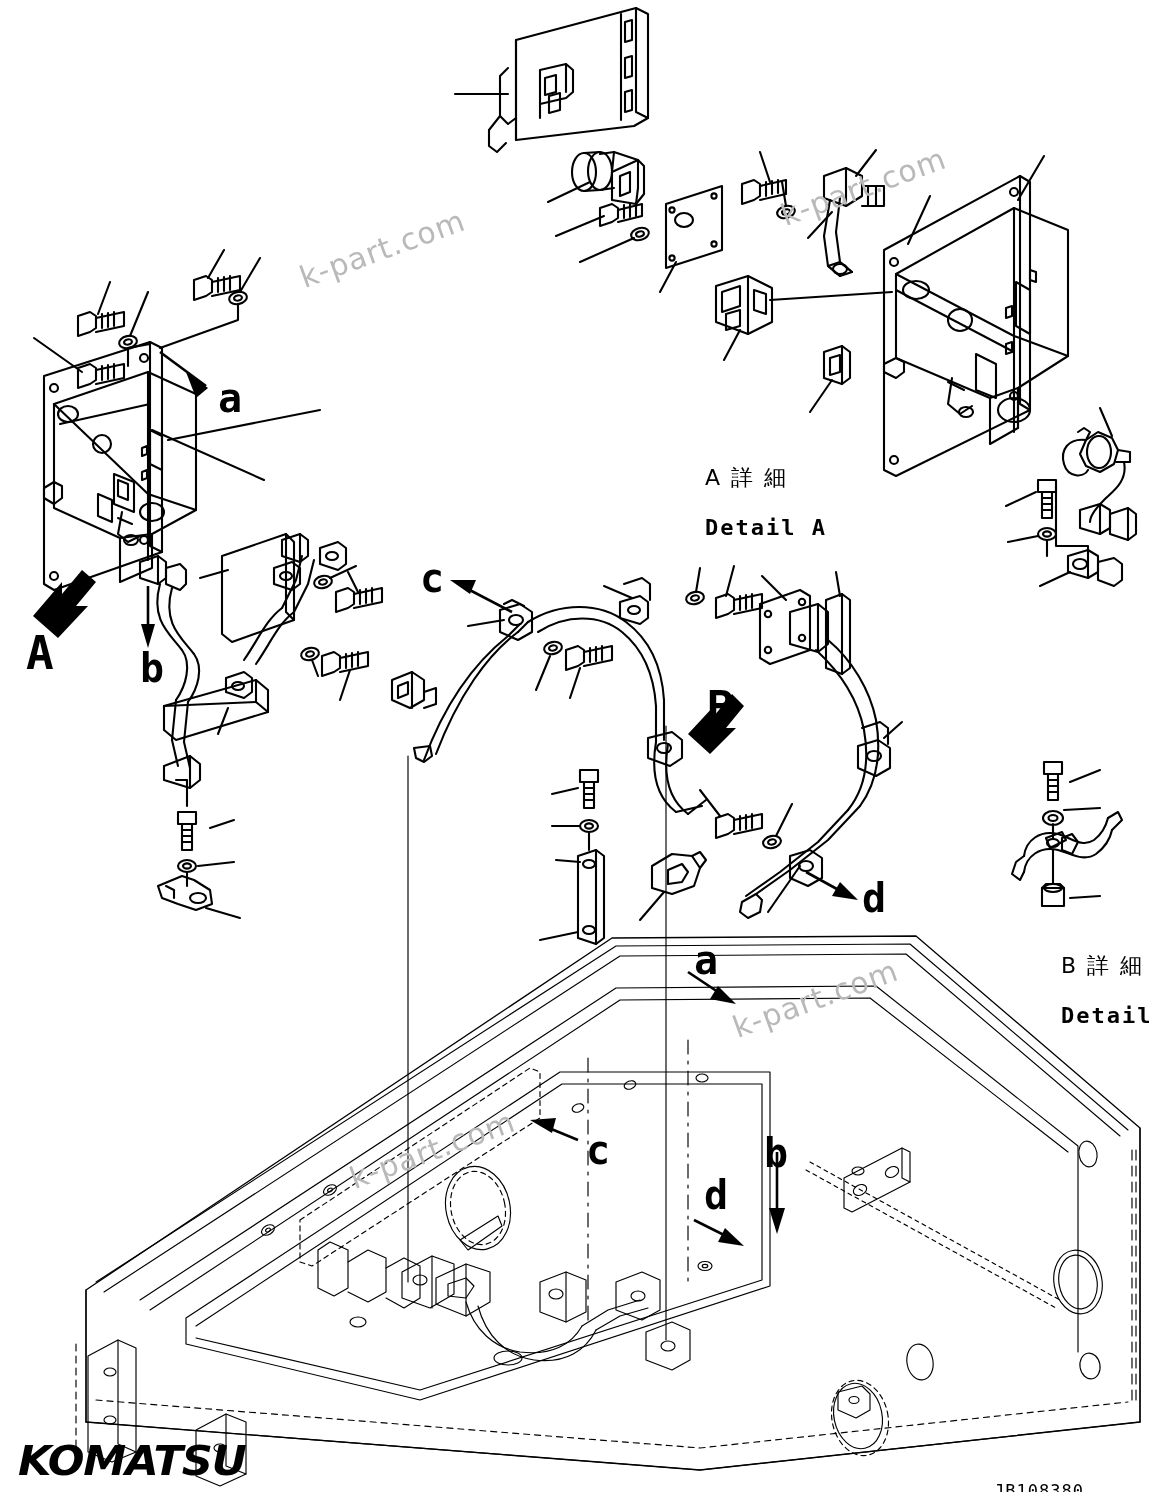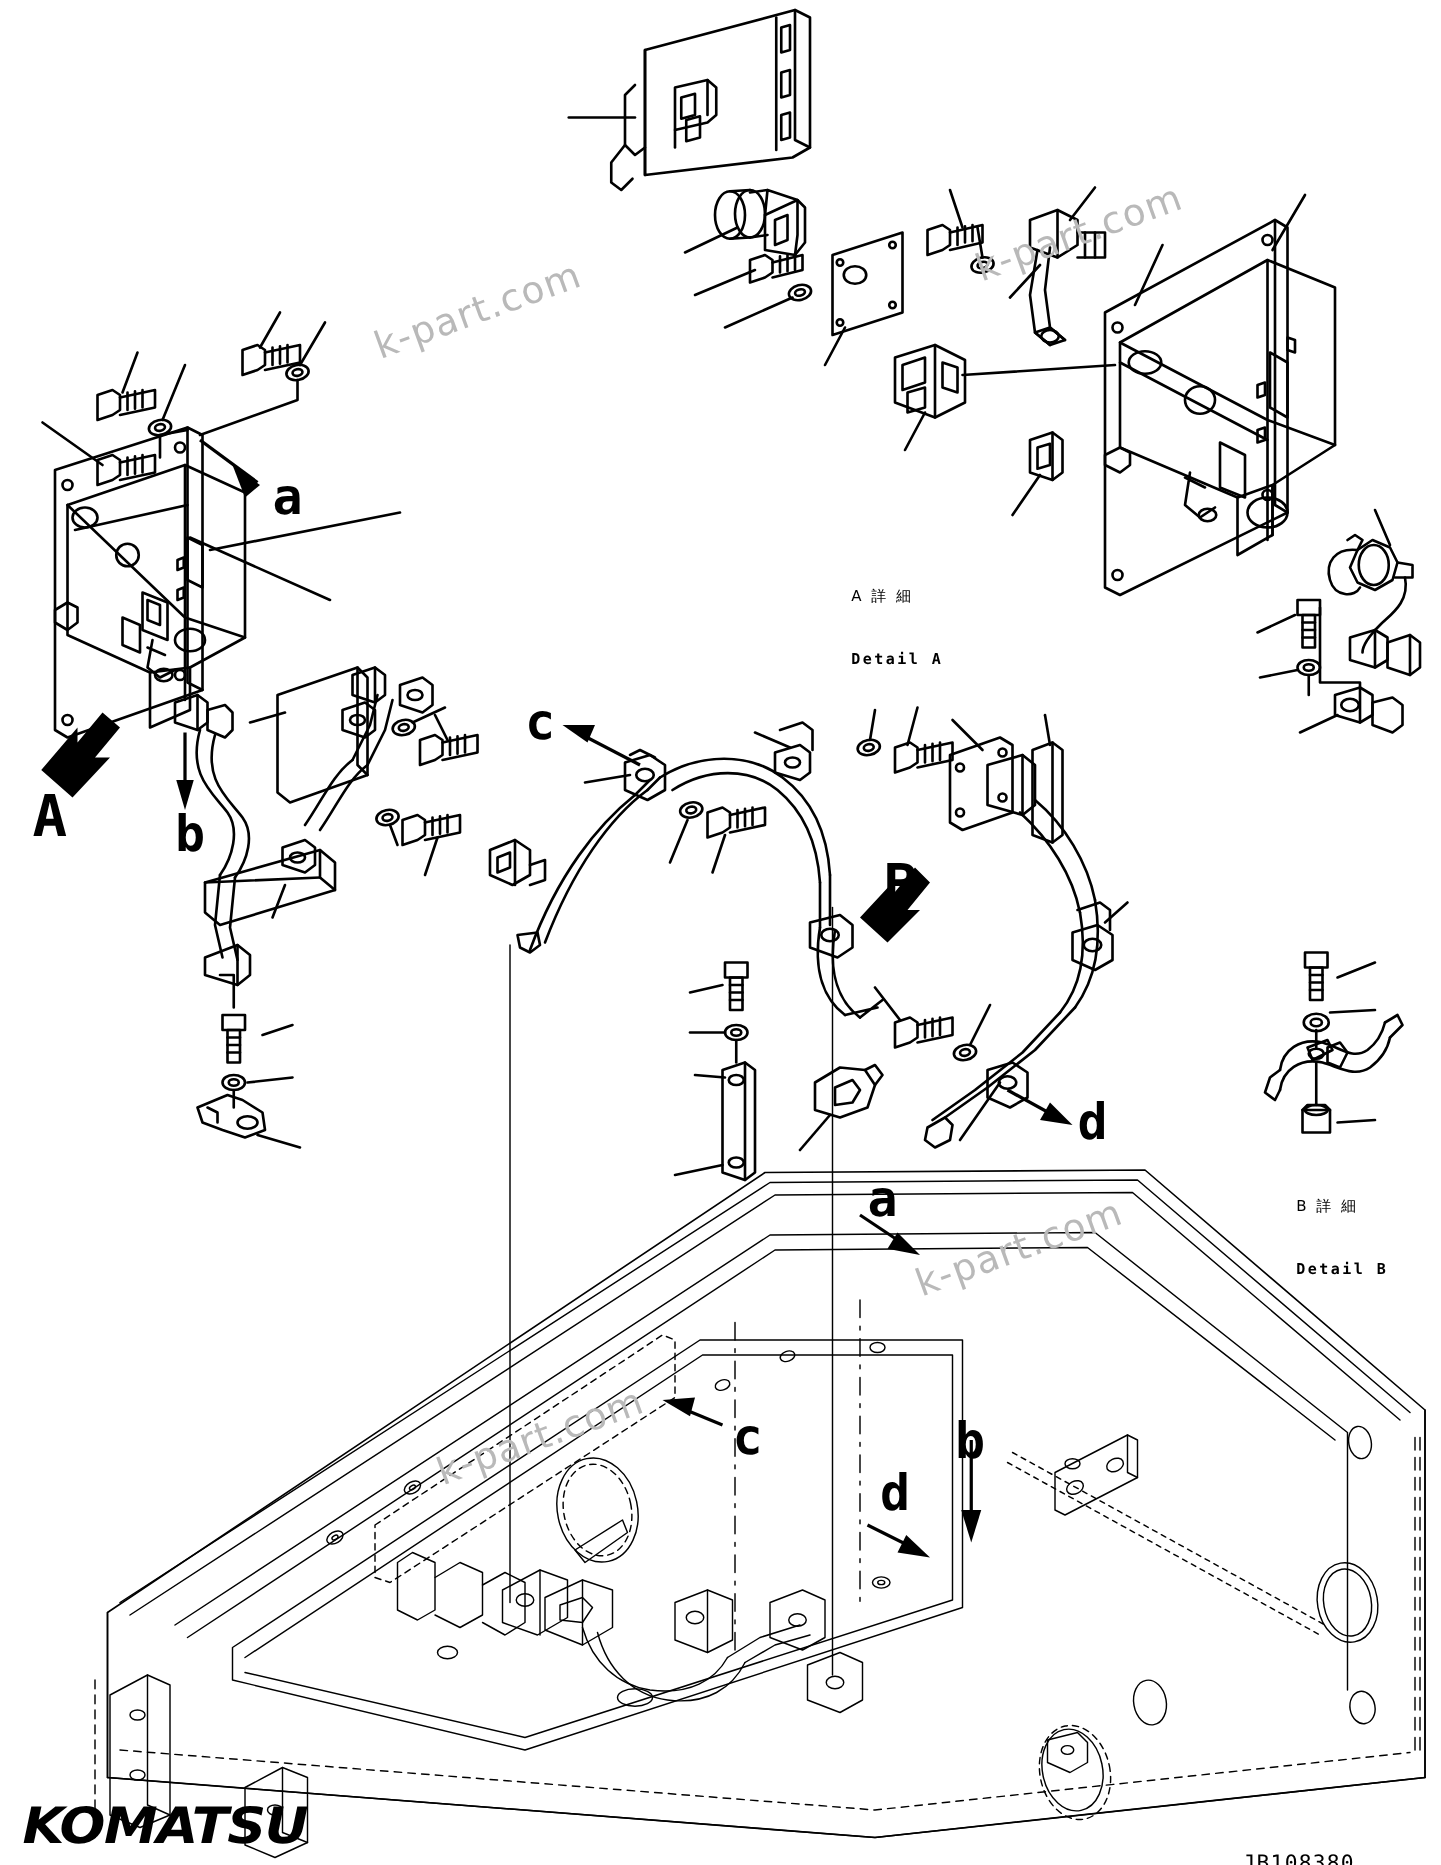--- a/index.html
+++ b/index.html
@@ -3,21 +3,21 @@
 <meta charset="utf-8">
 <style>
   html,body{margin:0;padding:0;background:#fff;}
   body{width:1153px;height:1492px;position:relative;overflow:hidden;
        font-family:"DejaVu Sans Mono","Liberation Mono",monospace;color:#000;}
   #sheet{position:absolute;inset:0;width:1153px;height:1492px;}
   svg.layer{position:absolute;left:0;top:0;width:1153px;height:1492px;}
   .txt{position:absolute;white-space:pre;color:#000;}
   .jp{font-family:"DejaVu Sans","Liberation Sans",sans-serif;letter-spacing:2px;}
   .mono{font-family:"DejaVu Sans Mono","Liberation Mono",monospace;letter-spacing:2px;font-weight:bold;}
-  .detail-label{font-size:12px;line-height:25px;}
+  .detail-label{font-size:22px;line-height:25px;}
   .title-label{font-size:20px;line-height:28px;}
   .bigletter{font-family:"DejaVu Sans Mono","Liberation Mono",monospace;
              font-size:46px;font-weight:700;line-height:1;}
   .smletter{font-family:"DejaVu Sans Mono","Liberation Mono",monospace;
             font-size:40px;font-weight:700;line-height:1;}
   .drawno{font-size:17px;letter-spacing:1px;margin-top:39px;}
   .brand{position:absolute;font-family:"DejaVu Sans","Liberation Sans",sans-serif;
          font-size:40px;font-weight:700;font-style:italic;letter-spacing:-1px;
          transform:scaleX(1.08);transform-origin:left center;}
   .wm{position:absolute;color:#b9b9b9;font-family:"DejaVu Sans","Liberation Sans",sans-serif;

